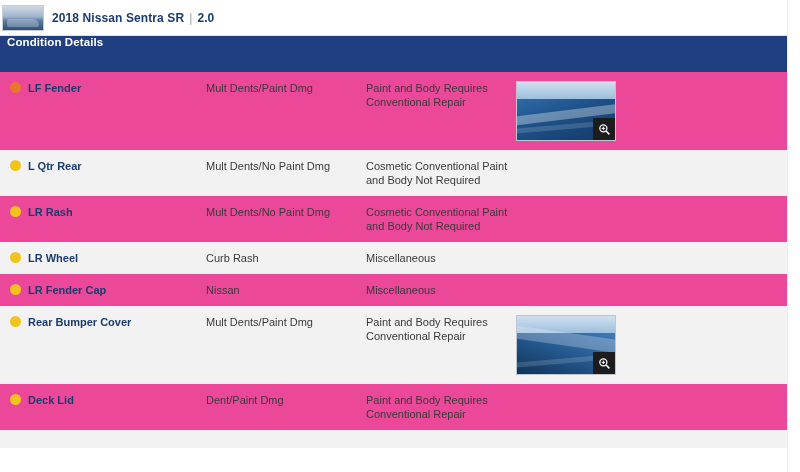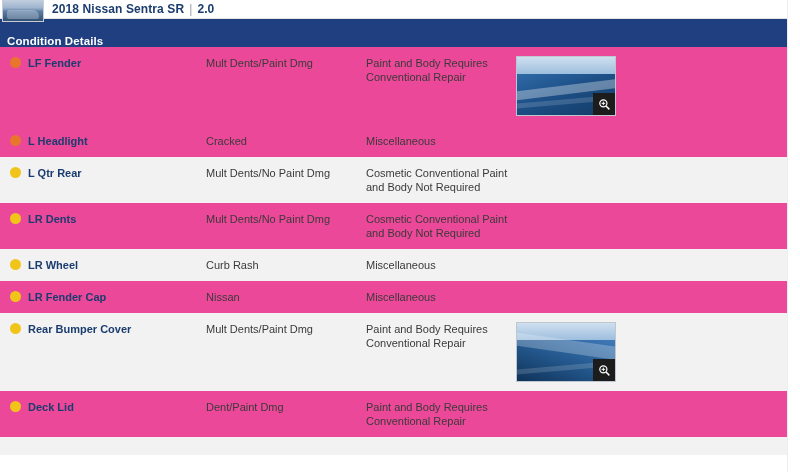--- a/index.html
+++ b/index.html
@@ -14,21 +14,21 @@
     width: 800px;
     height: 472px;
     background: #ffffff;
     overflow: hidden;
   }
 
   
   .vehicle-header {
     display: flex;
     align-items: center;
-    height: 19px;
+    height: 36px;
     background: #ffffff;
     border-bottom: 1px solid #e2e2e2;
     padding-left: 0;
   }
   .vehicle-thumb {
     width: 42px;
     height: 26px;
     margin-left: 2px;
     margin-right: 8px;
     border: 1px solid #c8ccd2;
@@ -56,27 +56,27 @@
     font-weight: normal;
     margin: 0 5px;
   }
   .vehicle-title .trim {
     color: #1b3c6e;
     font-weight: bold;
   }
 
   
   .section-header {
-    height: 28px;
+    height: 36px;
     background: #1f3f80;
     color: #ffffff;
     font-size: 11.5px;
     font-weight: bold;
     display: flex;
-    align-items: flex-end;
+    align-items: flex-start;
     padding-left: 7px;
     letter-spacing: 0.1px;
   }
 
   
   .cond-table {
     width: 100%;
     border-collapse: collapse;
     table-layout: fixed;
   }
@@ -233,37 +233,30 @@
                 <svg width="13" height="13" viewBox="0 0 16 16" aria-hidden="true">
                   <circle cx="6.6" cy="6.6" r="4.4" fill="none" stroke="#ffffff" stroke-width="1.5"></circle>
                   <line x1="9.9" y1="9.9" x2="14" y2="14" stroke="#ffffff" stroke-width="1.8"></line>
                   <line x1="4.4" y1="6.6" x2="8.8" y2="6.6" stroke="#ffffff" stroke-width="1.2"></line>
                   <line x1="6.6" y1="4.4" x2="6.6" y2="8.8" stroke="#ffffff" stroke-width="1.2"></line>
                 </svg>
               </div>
             </div>
           </td>
         </tr>
-        <tr class="cond-row">
-          <td class="col-dot"><span class="dot orange"></span></td>
-          <td class="col-part"><span class="part-name">L Headlight</span></td>
-          <td class="col-damage"><span class="cell-text">Cracked</span></td>
-          <td class="col-repair"><span class="cell-text">Miscellaneous</span></td>
-          <td class="col-photo"></td>
-        </tr>
         <tr class="cond-row alt">
           <td class="col-dot"><span class="dot yellow"></span></td>
           <td class="col-part"><span class="part-name">L Qtr Rear</span></td>
           <td class="col-damage"><span class="cell-text">Mult Dents/No Paint Dmg</span></td>
           <td class="col-repair"><span class="cell-text">Cosmetic Conventional Paint and Body Not Required</span></td>
           <td class="col-photo"></td>
         </tr>
         <tr class="cond-row">
           <td class="col-dot"><span class="dot yellow"></span></td>
-          <td class="col-part"><span class="part-name">LR Dents</span></td>
+          <td class="col-part"><span class="part-name">LR Rash</span></td>
           <td class="col-damage"><span class="cell-text">Mult Dents/No Paint Dmg</span></td>
           <td class="col-repair"><span class="cell-text">Cosmetic Conventional Paint and Body Not Required</span></td>
           <td class="col-photo"></td>
         </tr>
         <tr class="cond-row alt">
           <td class="col-dot"><span class="dot yellow"></span></td>
           <td class="col-part"><span class="part-name">LR Wheel</span></td>
           <td class="col-damage"><span class="cell-text">Curb Rash</span></td>
           <td class="col-repair"><span class="cell-text">Miscellaneous</span></td>
           <td class="col-photo"></td>

